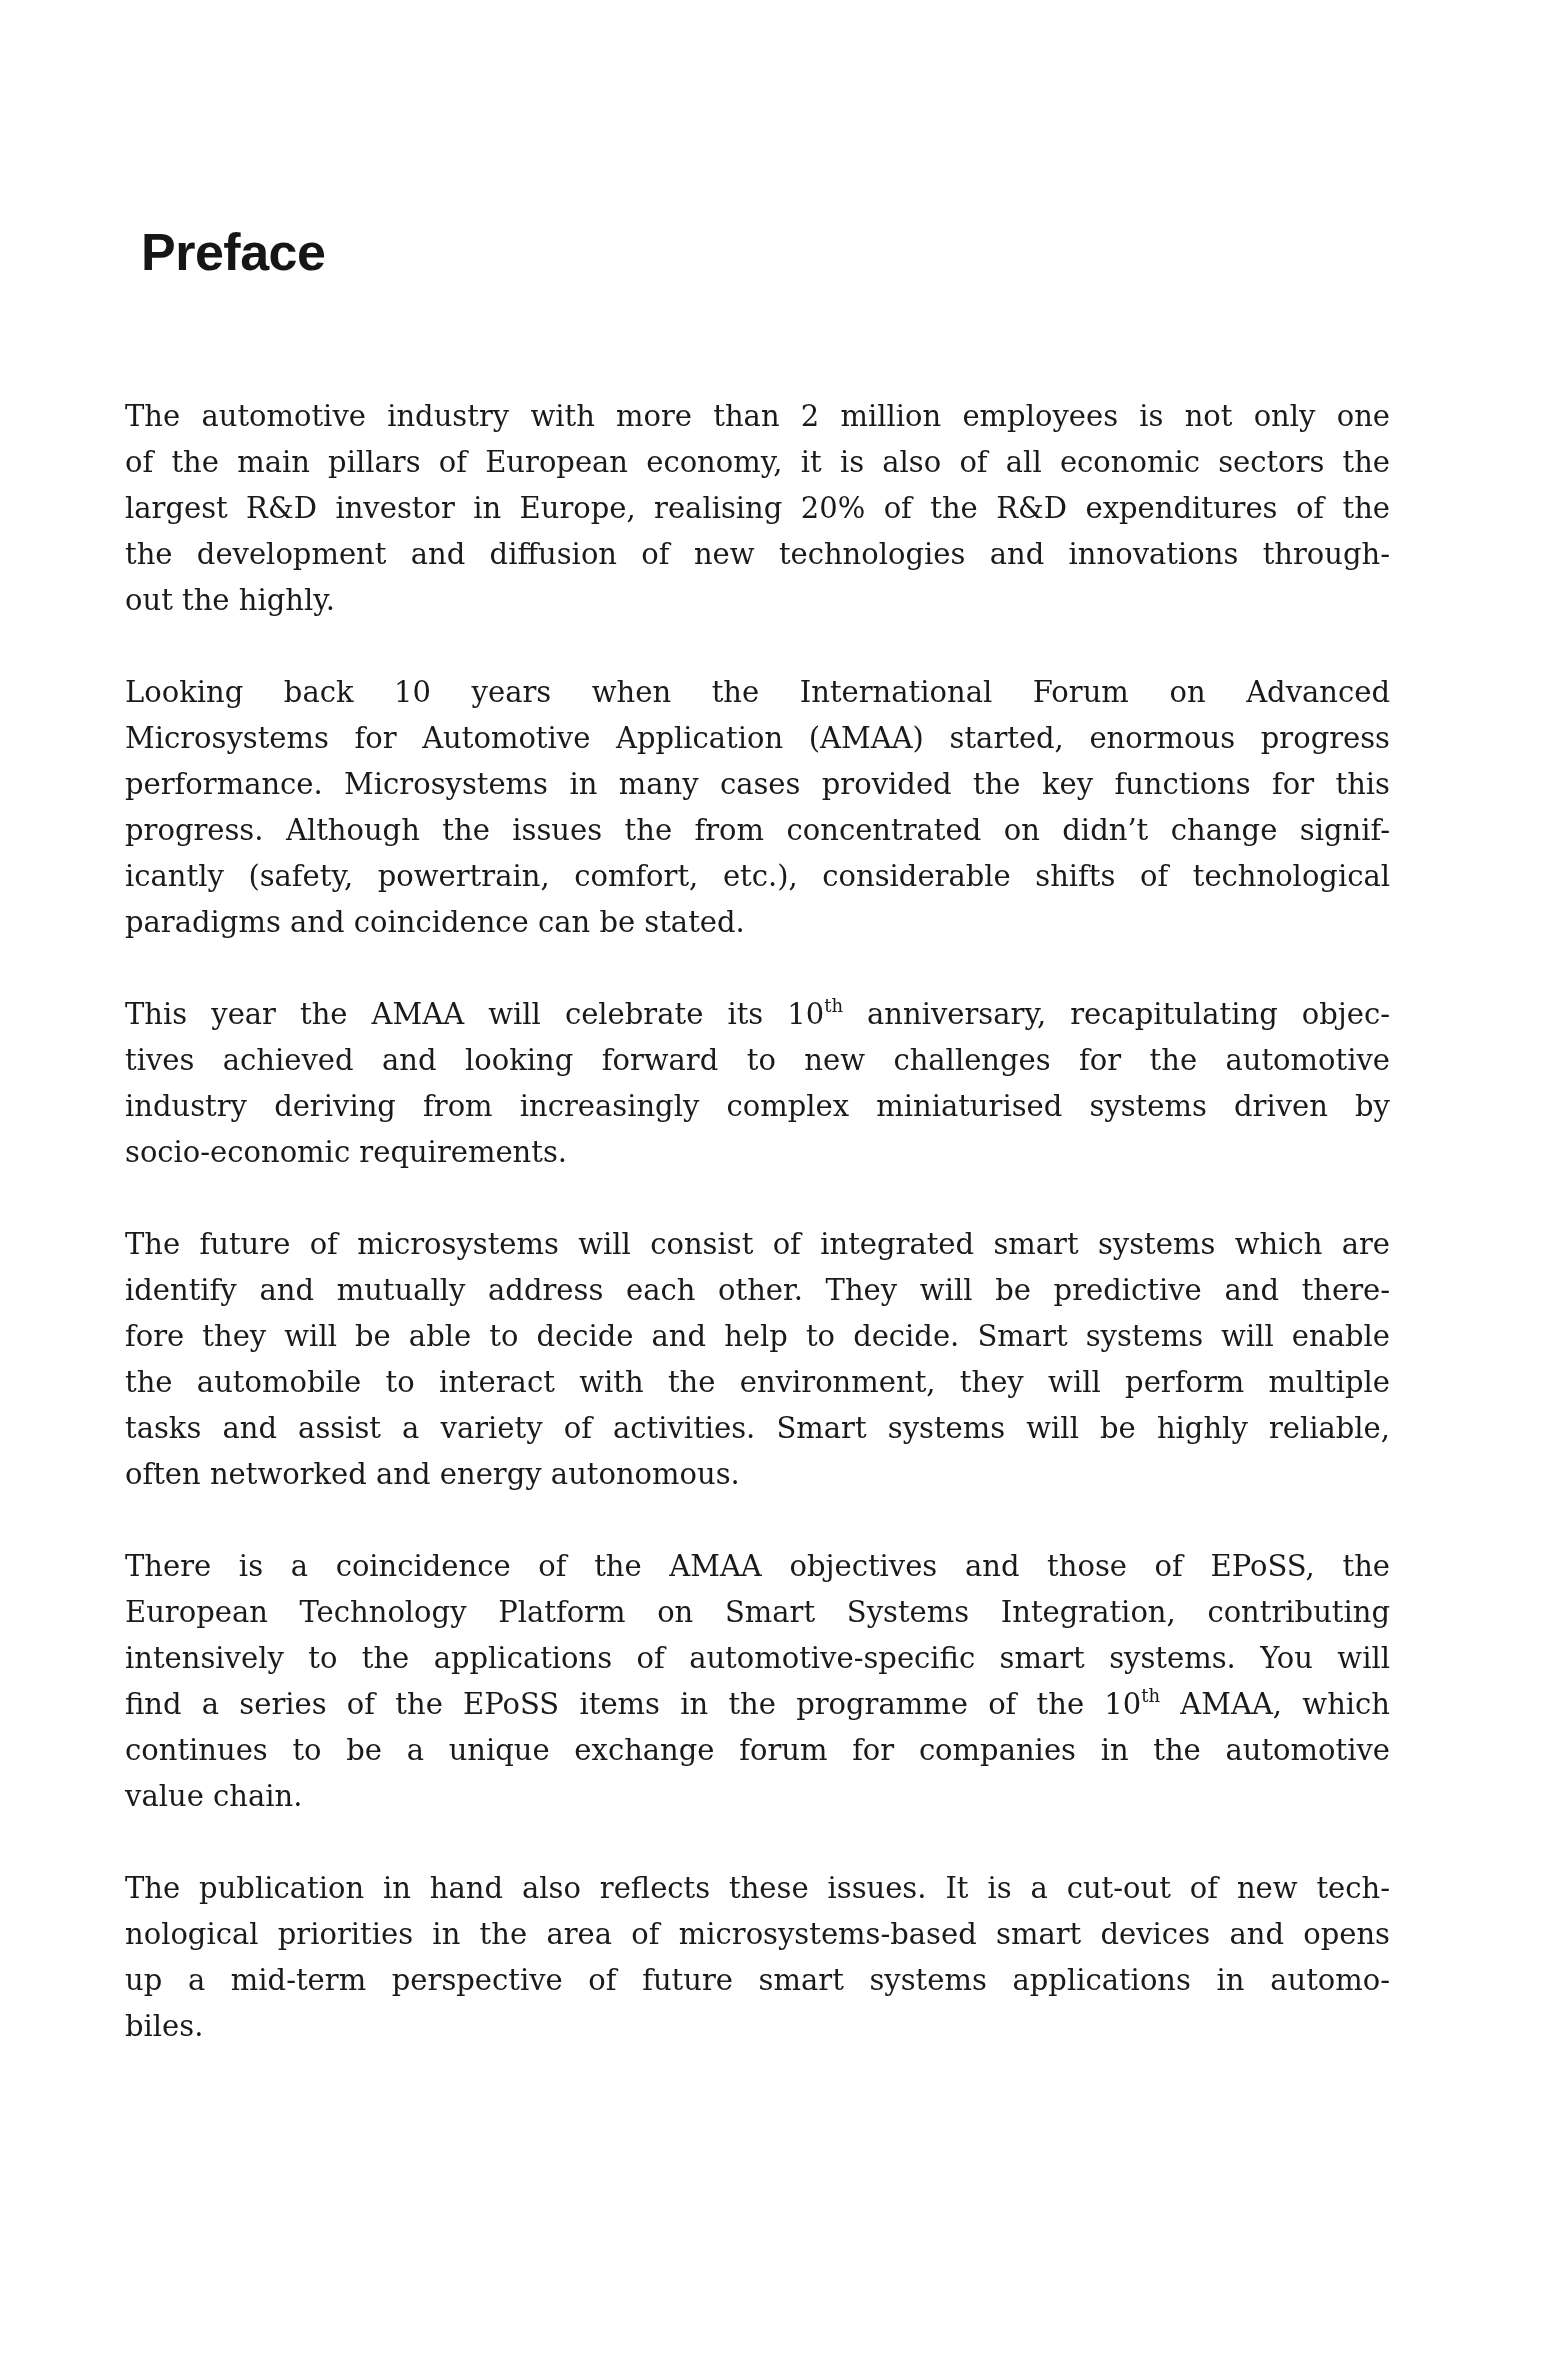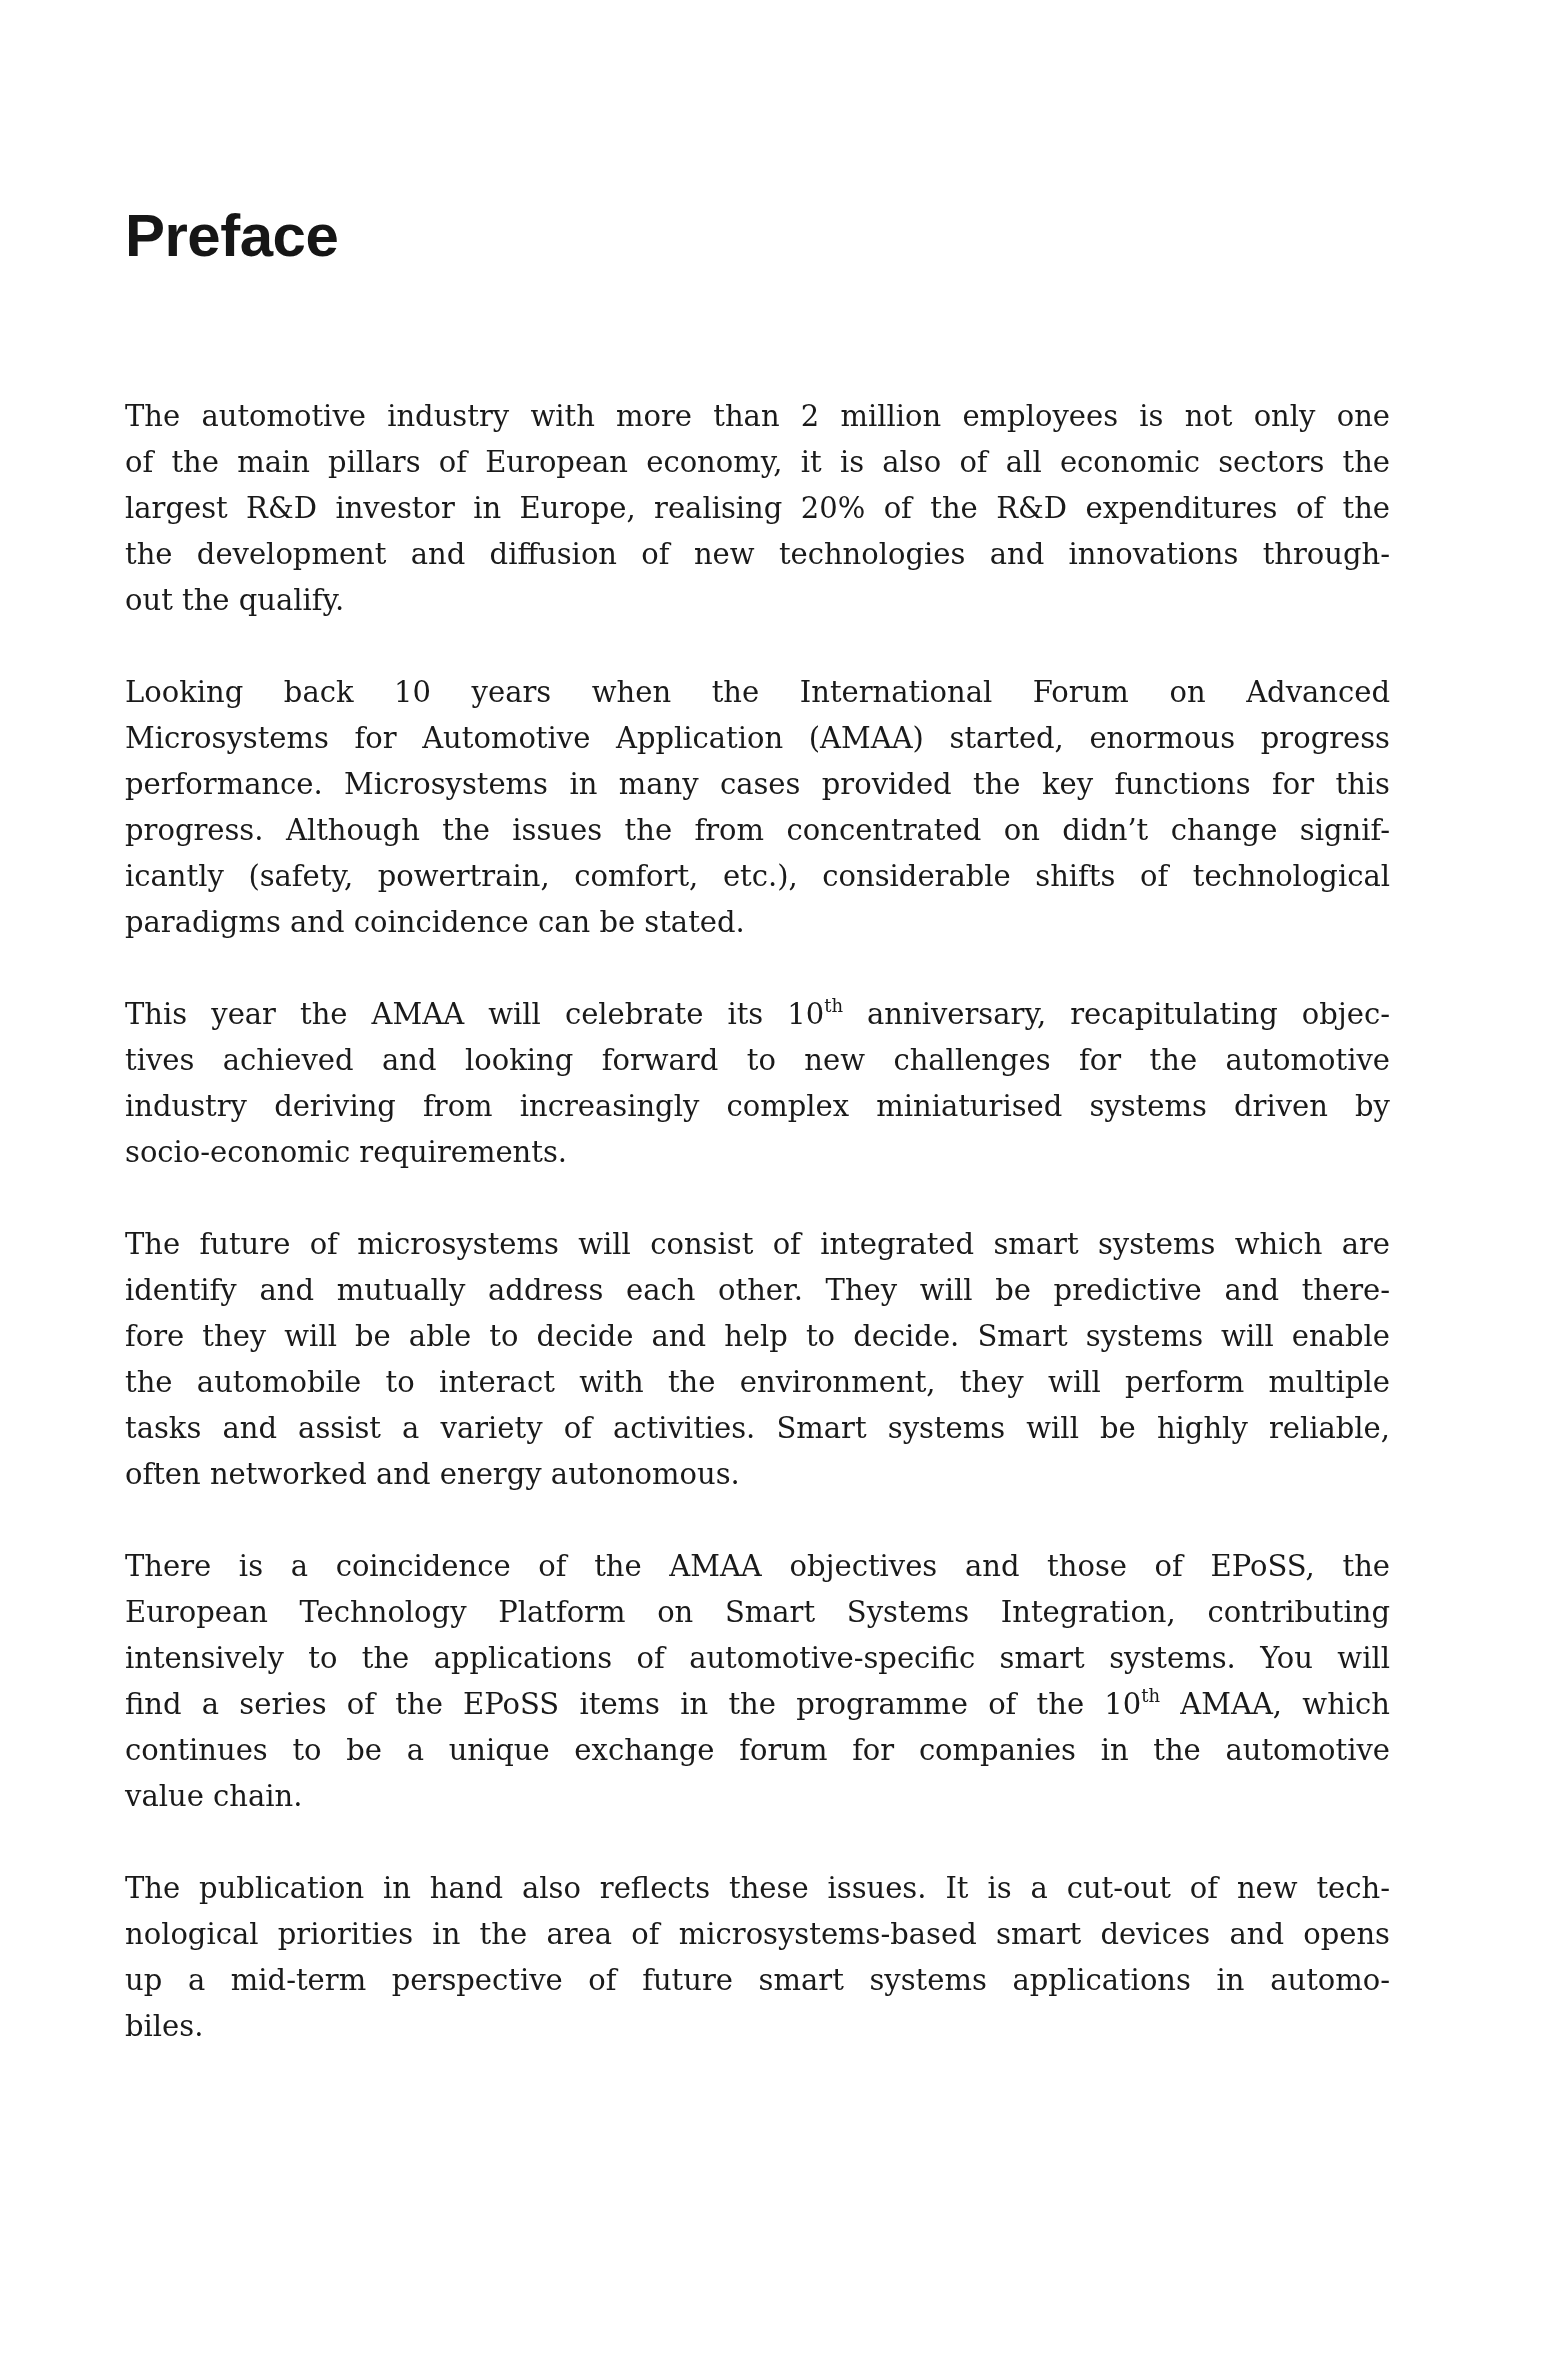--- a/index.html
+++ b/index.html
@@ -18,24 +18,24 @@
       position: absolute;
       left: 0; top: 0;
       width: 1567px;
       height: 2355px;
       background: #ffffff;
     }
     .heading {
       position: absolute;
       left: 125px;
       top: 210px;
-      margin: 0;
+      margin: 16px;
       font-family: "Liberation Sans", sans-serif;
       font-weight: bold;
-      font-size: 60px;
+      font-size: 52px;
       line-height: 52px;
       letter-spacing: -0.5px;
       color: #161616;
     }
     .body-text {
       position: absolute;
       left: 125px;
       top: 393px;
       width: 1273px;
       font-family: "DejaVu Serif", serif;
@@ -71,21 +71,21 @@
 <body>
 
 <div class="page">
   <h1 class="heading">Preface</h1>
   <div class="body-text" id="body-text">
       <p class="para">
         <span class="line">The automotive industry with more than 2 million employees is not only one</span>
         <span class="line">of the main pillars of European economy, it is also of all economic sectors the</span>
         <span class="line">largest R&amp;D investor in Europe, realising 20% of the R&amp;D expenditures of the</span>
         <span class="line">the development and diffusion of new technologies and innovations through-</span>
-        <span class="line last">out the qualify.</span>
+        <span class="line last">out the highly.</span>
       </p>
       <p class="para">
         <span class="line">Looking back 10 years when the International Forum on Advanced</span>
         <span class="line">Microsystems for Automotive Application (AMAA) started, enormous progress</span>
         <span class="line">performance. Microsystems in many cases provided the key functions for this</span>
         <span class="line">progress. Although the issues the from concentrated on didn’t change signif-</span>
         <span class="line">icantly (safety, powertrain, comfort, etc.), considerable shifts of technological</span>
         <span class="line last">paradigms and coincidence can be stated.</span>
       </p>
       <p class="para">

